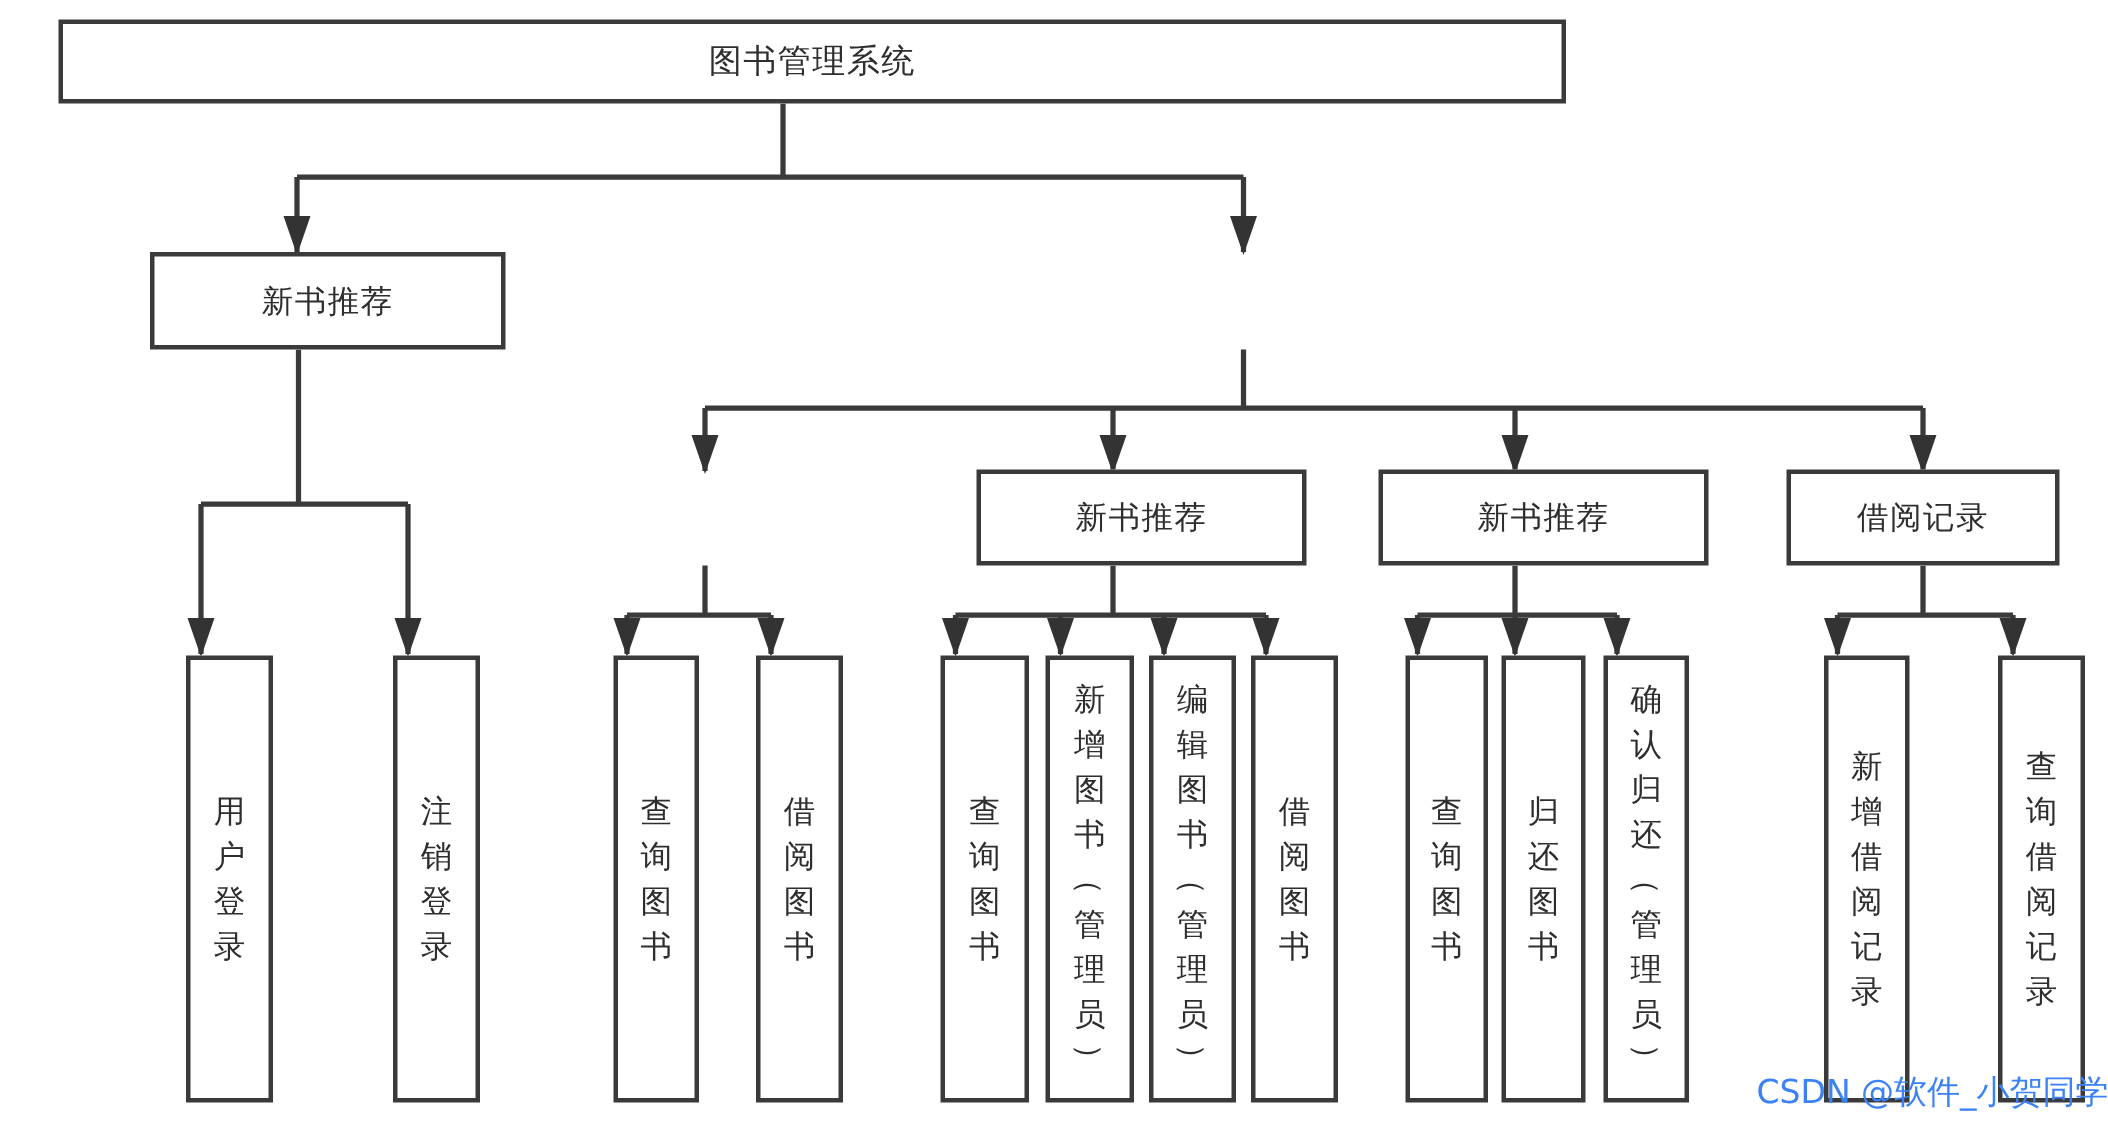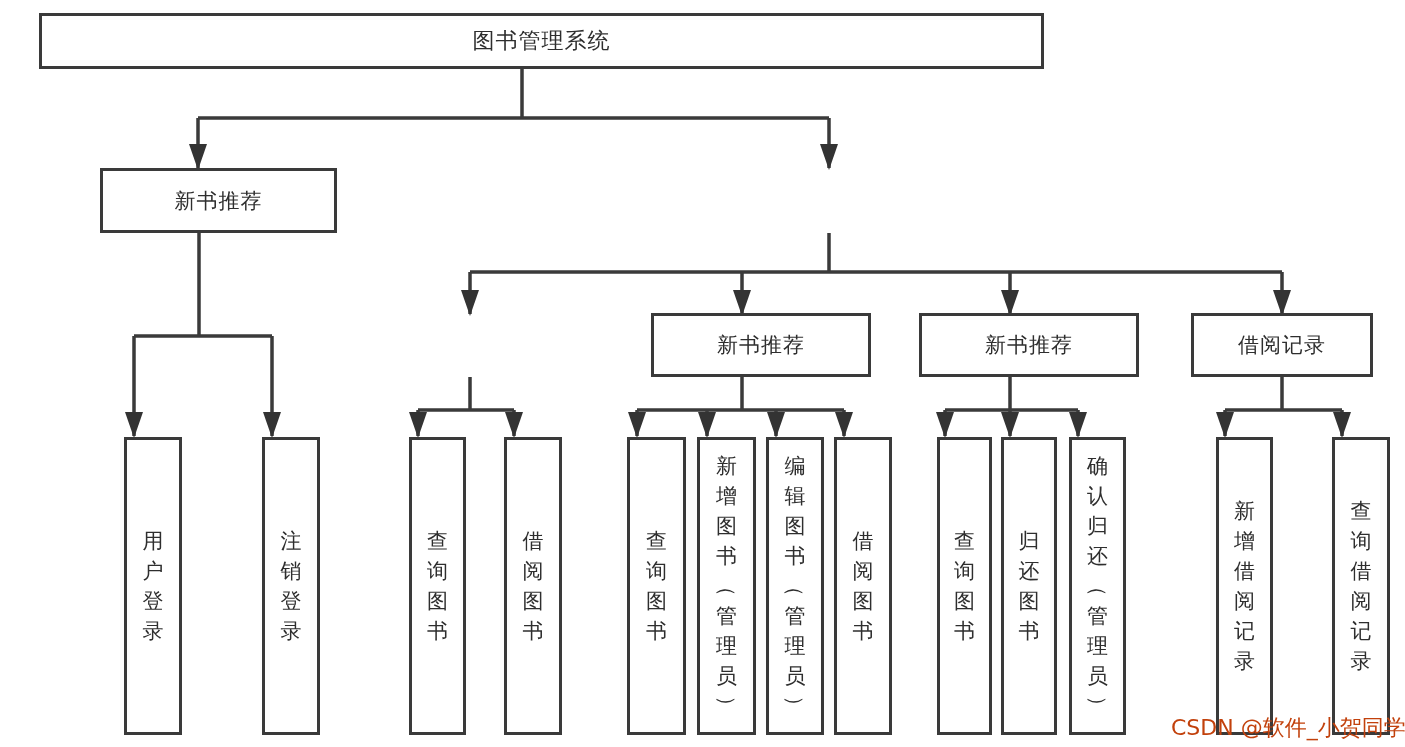--- a/index.html
+++ b/index.html
@@ -31,21 +31,21 @@
     align-items:center;justify-content:center;
     width:100%;height:100%;
   }
   .vtext span{
     display:block;height:30px;line-height:30px;
     width:100%;text-align:center;font-size:21px;
   }
   .vtext span.rot{transform:rotate(90deg);}
   .watermark{
     position:absolute;left:1171px;top:713px;
-    font-size:22px;color:#c2410c;
+    font-size:22px;color:#3b82f6;
     white-space:nowrap;z-index:2;
   }
 </style>
 </head>
 <body>
 
 <div class="stage">
 
   <svg class="connectors" id="connector-svg" viewBox="0 0 1405 747" xmlns="http://www.w3.org/2000/svg">
     <path fill="none" stroke="#3a3a3a" stroke-width="3.5" d="M522 69 V118 M198 118 H829 M198 118 V168 M829 118 V168

